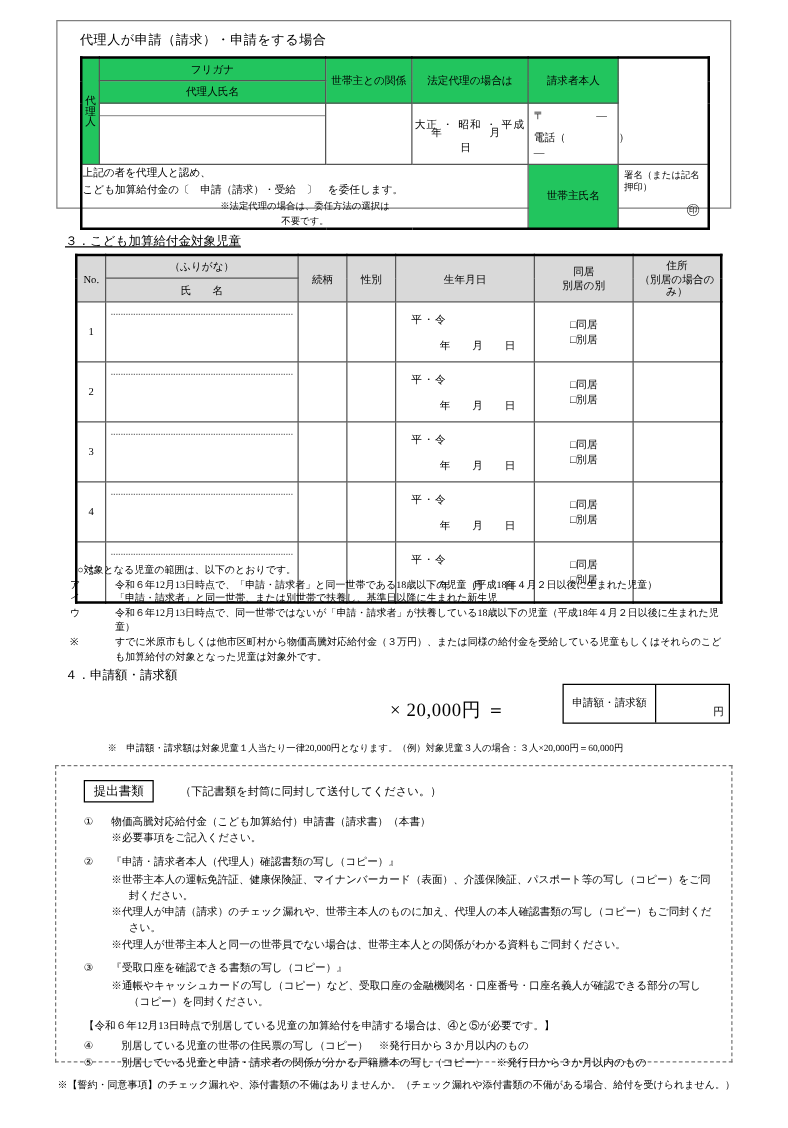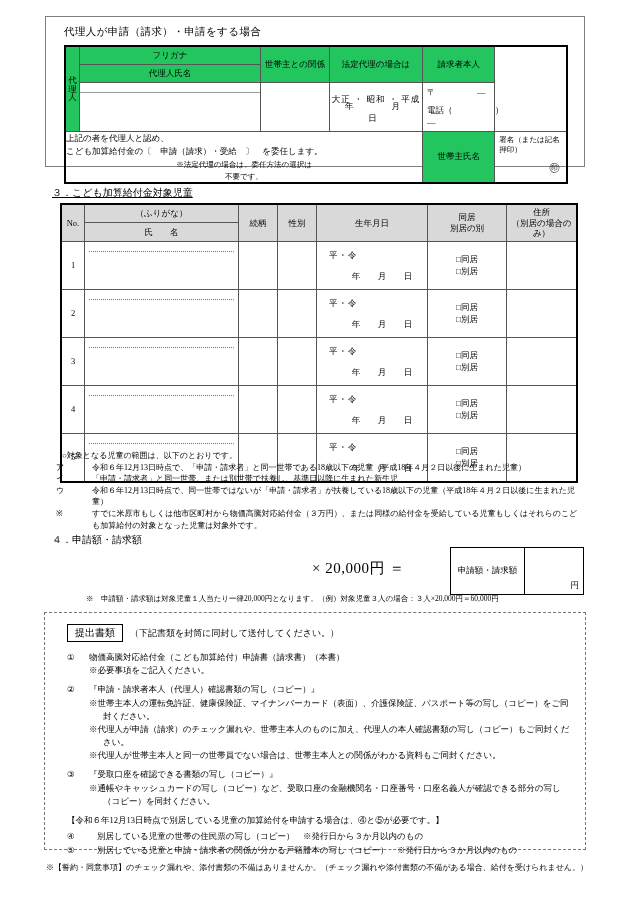--- a/index.html
+++ b/index.html
@@ -92,39 +92,39 @@
     border:1.5px solid #000;box-sizing:border-box;display:flex;
   }
   .amt-left .lbl{
     width:148px;border-right:1.5px solid #000;box-sizing:border-box;
     font-size:8.5px;line-height:1.35;padding:2px 2px 0 2px;
   }
   .amt-left .fill{flex:1;position:relative;}
   .amt-left .fill .unit{position:absolute;right:4px;bottom:2px;font-size:8.5px;}
   .mult{position:absolute;left:312px;top:559px;font-size:15px;letter-spacing:.5px;}
   .amt-right{
-    position:absolute;left:450px;top:547px;width:134px;height:48px;
+    position:absolute;left:450px;top:547px;width:134px;height:32px;
     border:1.5px solid #000;box-sizing:border-box;display:flex;
   }
   .amt-right .lbl{
     width:74px;border-right:1.5px solid #000;box-sizing:border-box;
     font-size:8.5px;display:flex;align-items:center;justify-content:center;
   }
   .amt-right .fill{flex:1;position:relative;}
   .amt-right .fill .unit{position:absolute;right:4px;bottom:2px;font-size:8.5px;}
   .sec4-note{position:absolute;left:86px;top:594px;font-size:7.5px;}
 
   
   .sub-box{
     position:absolute;left:44px;top:612px;width:542px;height:238px;
     border:1px dashed #777;box-sizing:border-box;
   }
   .sub-hd{position:absolute;left:22px;top:11px;display:flex;align-items:center;}
   .sub-hd .chip{border:1px solid #000;padding:1px 7px;font-size:10px;}
-  .sub-hd .after{margin-left:7px;font-size:9px;}
+  .sub-hd .after{margin-left:21px;font-size:9px;}
   .sub-list{position:absolute;left:22px;top:38px;right:12px;font-size:8.5px;line-height:1.55;}
   .item{margin-bottom:6px;}
   .item .hrow{display:block;}
   .item .num{display:inline-block;width:22px;}
   .item .sub2{display:block;padding-left:36px;text-indent:-14px;}
   .bold-line{font-size:8.5px;margin-top:2px;margin-bottom:3px;}
   .tail-list{font-size:8.5px;line-height:1.6;}
   .tail-list .num{display:inline-block;width:30px;}
 
   

